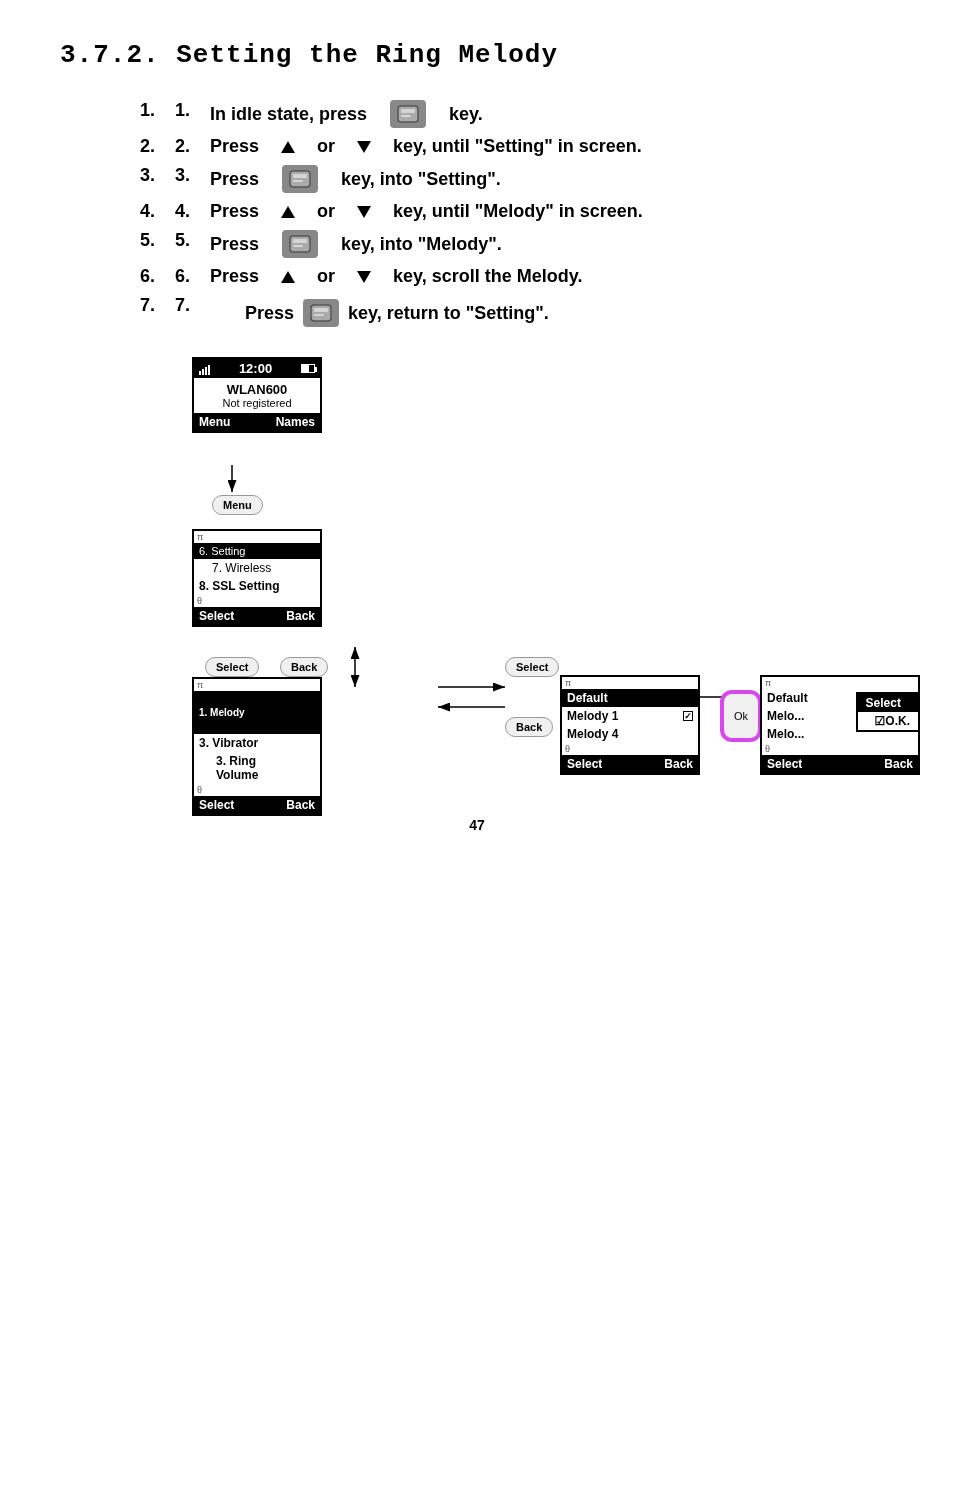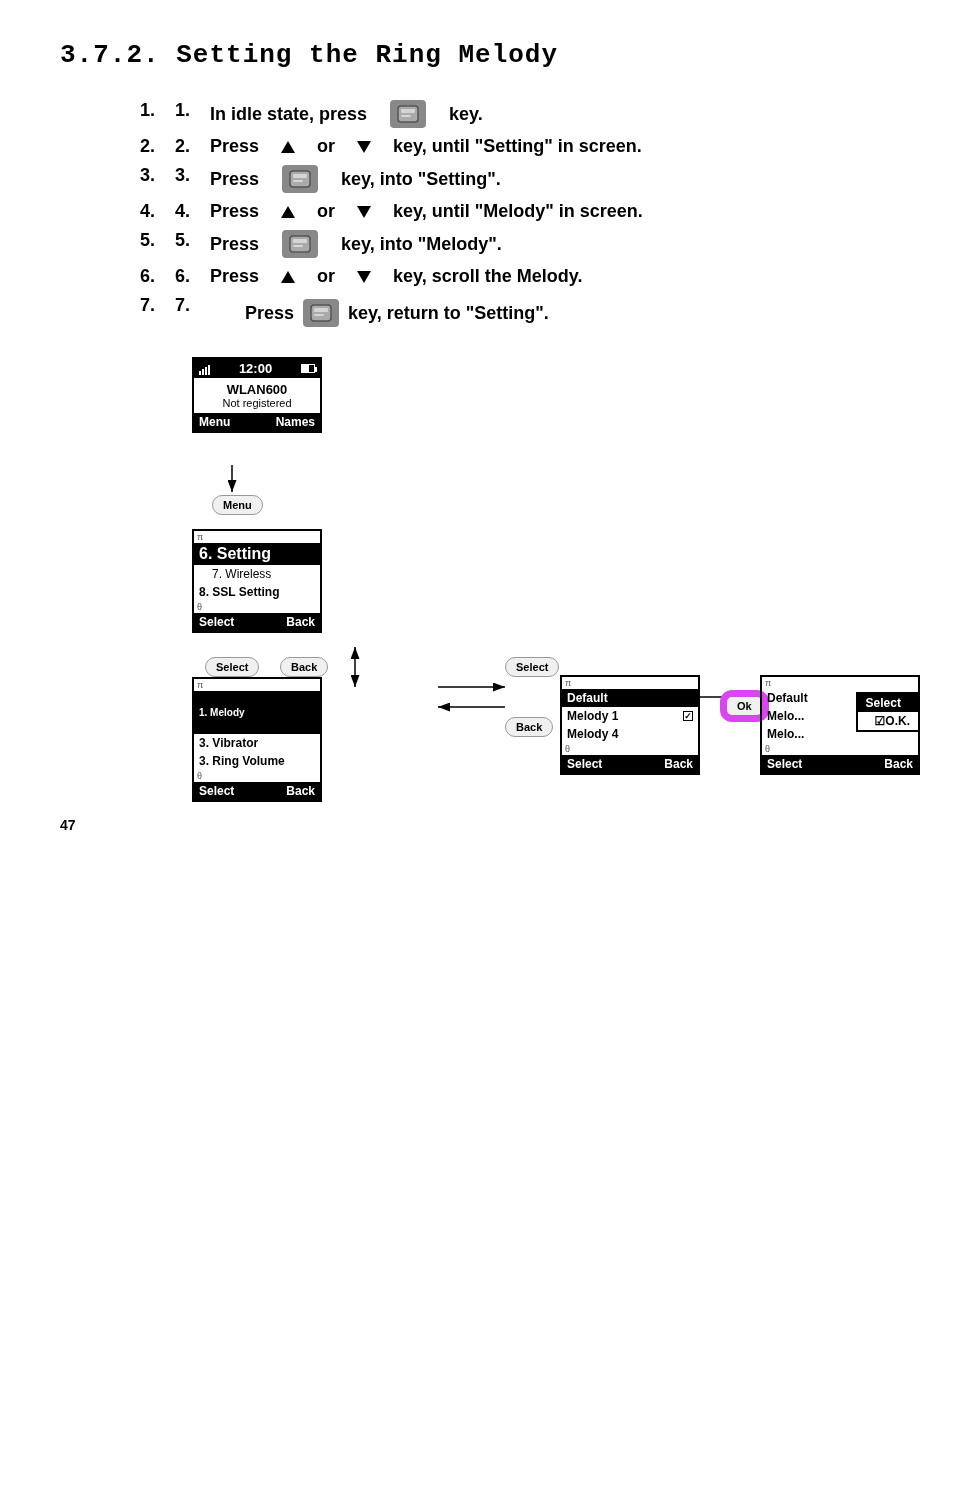--- a/index.html
+++ b/index.html
@@ -80,20 +80,21 @@
       margin-left: 35px;
       font-size: 18px;
       font-weight: bold;
       display: flex;
       align-items: center;
       gap: 6px;
       margin-top: 4px;
     }
     
     .page-number {
+      text-align: center;
       font-size: 14px;
       margin-top: 40px;
       font-weight: bold;
     }
     
     .diagram-container {
       position: relative;
       height: 420px;
       margin-left: 80px;
     }
@@ -259,42 +260,42 @@
       <span>Names</span>
     </div>
   </div>
 
   <div style="position:absolute;left:72px;top:138px;background:#f0f0f0;border:1px solid #999;border-radius:12px;padding:3px 10px;font-size:11px;font-weight:bold;">
     <span>Menu</span>
   </div>
 
   <div style="position:absolute;left:52px;top:172px;width:130px;border:2px solid #000;">
     <div style="font-size:9px;color:#555;padding:1px 3px;">π</div>
-    <div style="background:#000;color:#fff;padding:2px 5px;font-size:16px;font-weight:bold;">6. Setting</div>
+    <div style="background:#000;color:#fff;padding:2px 5px;font-size:11px;font-weight:normal;">6. Setting</div>
     <div style="padding:2px 18px;font-size:12px;font-weight:normal;">7. Wireless</div>
     <div style="padding:2px 5px;font-size:12px;font-weight:bold;">8. SSL Setting</div>
     <div style="font-size:9px;color:#555;padding:1px 3px;">θ</div>
     <div style="background:#000;color:#fff;display:flex;justify-content:space-between;padding:2px 5px;font-size:12px;font-weight:bold;">
       <span>Select</span>
       <span>Back</span>
     </div>
   </div>
 
   <div style="position:absolute;left:65px;top:300px;background:#f0f0f0;border:1px solid #999;border-radius:12px;padding:3px 10px;font-size:11px;font-weight:bold;">
     <span>Select</span>
   </div>
   <div style="position:absolute;left:140px;top:300px;background:#f0f0f0;border:1px solid #999;border-radius:12px;padding:3px 10px;font-size:11px;font-weight:bold;">
     <span>Back</span>
   </div>
 
   <div style="position:absolute;left:52px;top:320px;width:130px;border:2px solid #000;">
     <div style="font-size:9px;color:#555;padding:1px 3px;">π</div>
     <div style="background:#000;color:#fff;padding:16px 5px;font-size:10px;font-weight:bold;">1. Melody</div>
     <div style="padding:2px 5px;font-size:12px;font-weight:bold;">3. Vibrator</div>
-    <div style="padding:2px 5px;font-size:12px;font-weight:bold;">3. Ring Volume</div>
+    <div style="padding:2px 22px;font-size:12px;font-weight:bold;">3. Ring Volume</div>
     <div style="font-size:9px;color:#555;padding:1px 3px;">θ</div>
     <div style="background:#000;color:#fff;display:flex;justify-content:space-between;padding:2px 5px;font-size:12px;font-weight:bold;">
       <span>Select</span>
       <span>Back</span>
     </div>
   </div>
 
   <div style="position:absolute;left:365px;top:300px;background:#f0f0f0;border:1px solid #999;border-radius:12px;padding:3px 10px;font-size:11px;font-weight:bold;">
     <span>Select</span>
   </div>
@@ -312,21 +313,21 @@
       <span style="border:1px solid #000;width:10px;height:10px;display:inline-flex;align-items:center;justify-content:center;font-size:9px;">✓</span>
     </div>
     <div style="padding:2px 5px;font-size:12px;font-weight:bold;">Melody 4</div>
     <div style="font-size:9px;color:#555;padding:1px 3px;">θ</div>
     <div style="background:#000;color:#fff;display:flex;justify-content:space-between;padding:2px 5px;font-size:12px;font-weight:bold;">
       <span>Select</span>
       <span>Back</span>
     </div>
   </div>
 
-  <div style="position:absolute;left:580px;top:333px;background:#f0f0f0;border:7px solid #d946ef;border-radius:12px;padding:3px 10px;font-size:11px;font-weight:bold;">
+  <div style="position:absolute;left:580px;top:333px;background:#f0f0f0;border:4px solid #d946ef;border-radius:12px;padding:16px 10px;font-size:11px;font-weight:normal;">
     <span>Ok</span>
   </div>
 
   <div style="position:absolute;left:620px;top:318px;width:160px;border:2px solid #000;">
     <div style="font-size:9px;color:#555;padding:1px 3px;">π</div>
     <div style="padding:2px 5px;font-size:12px;font-weight:bold;display:flex;justify-content:space-between;align-items:center;">
       <span>Default</span>
     </div>
     <div style="padding:2px 5px;font-size:12px;font-weight:bold;display:flex;justify-content:space-between;align-items:center;">
       <span>Melo...</span>

